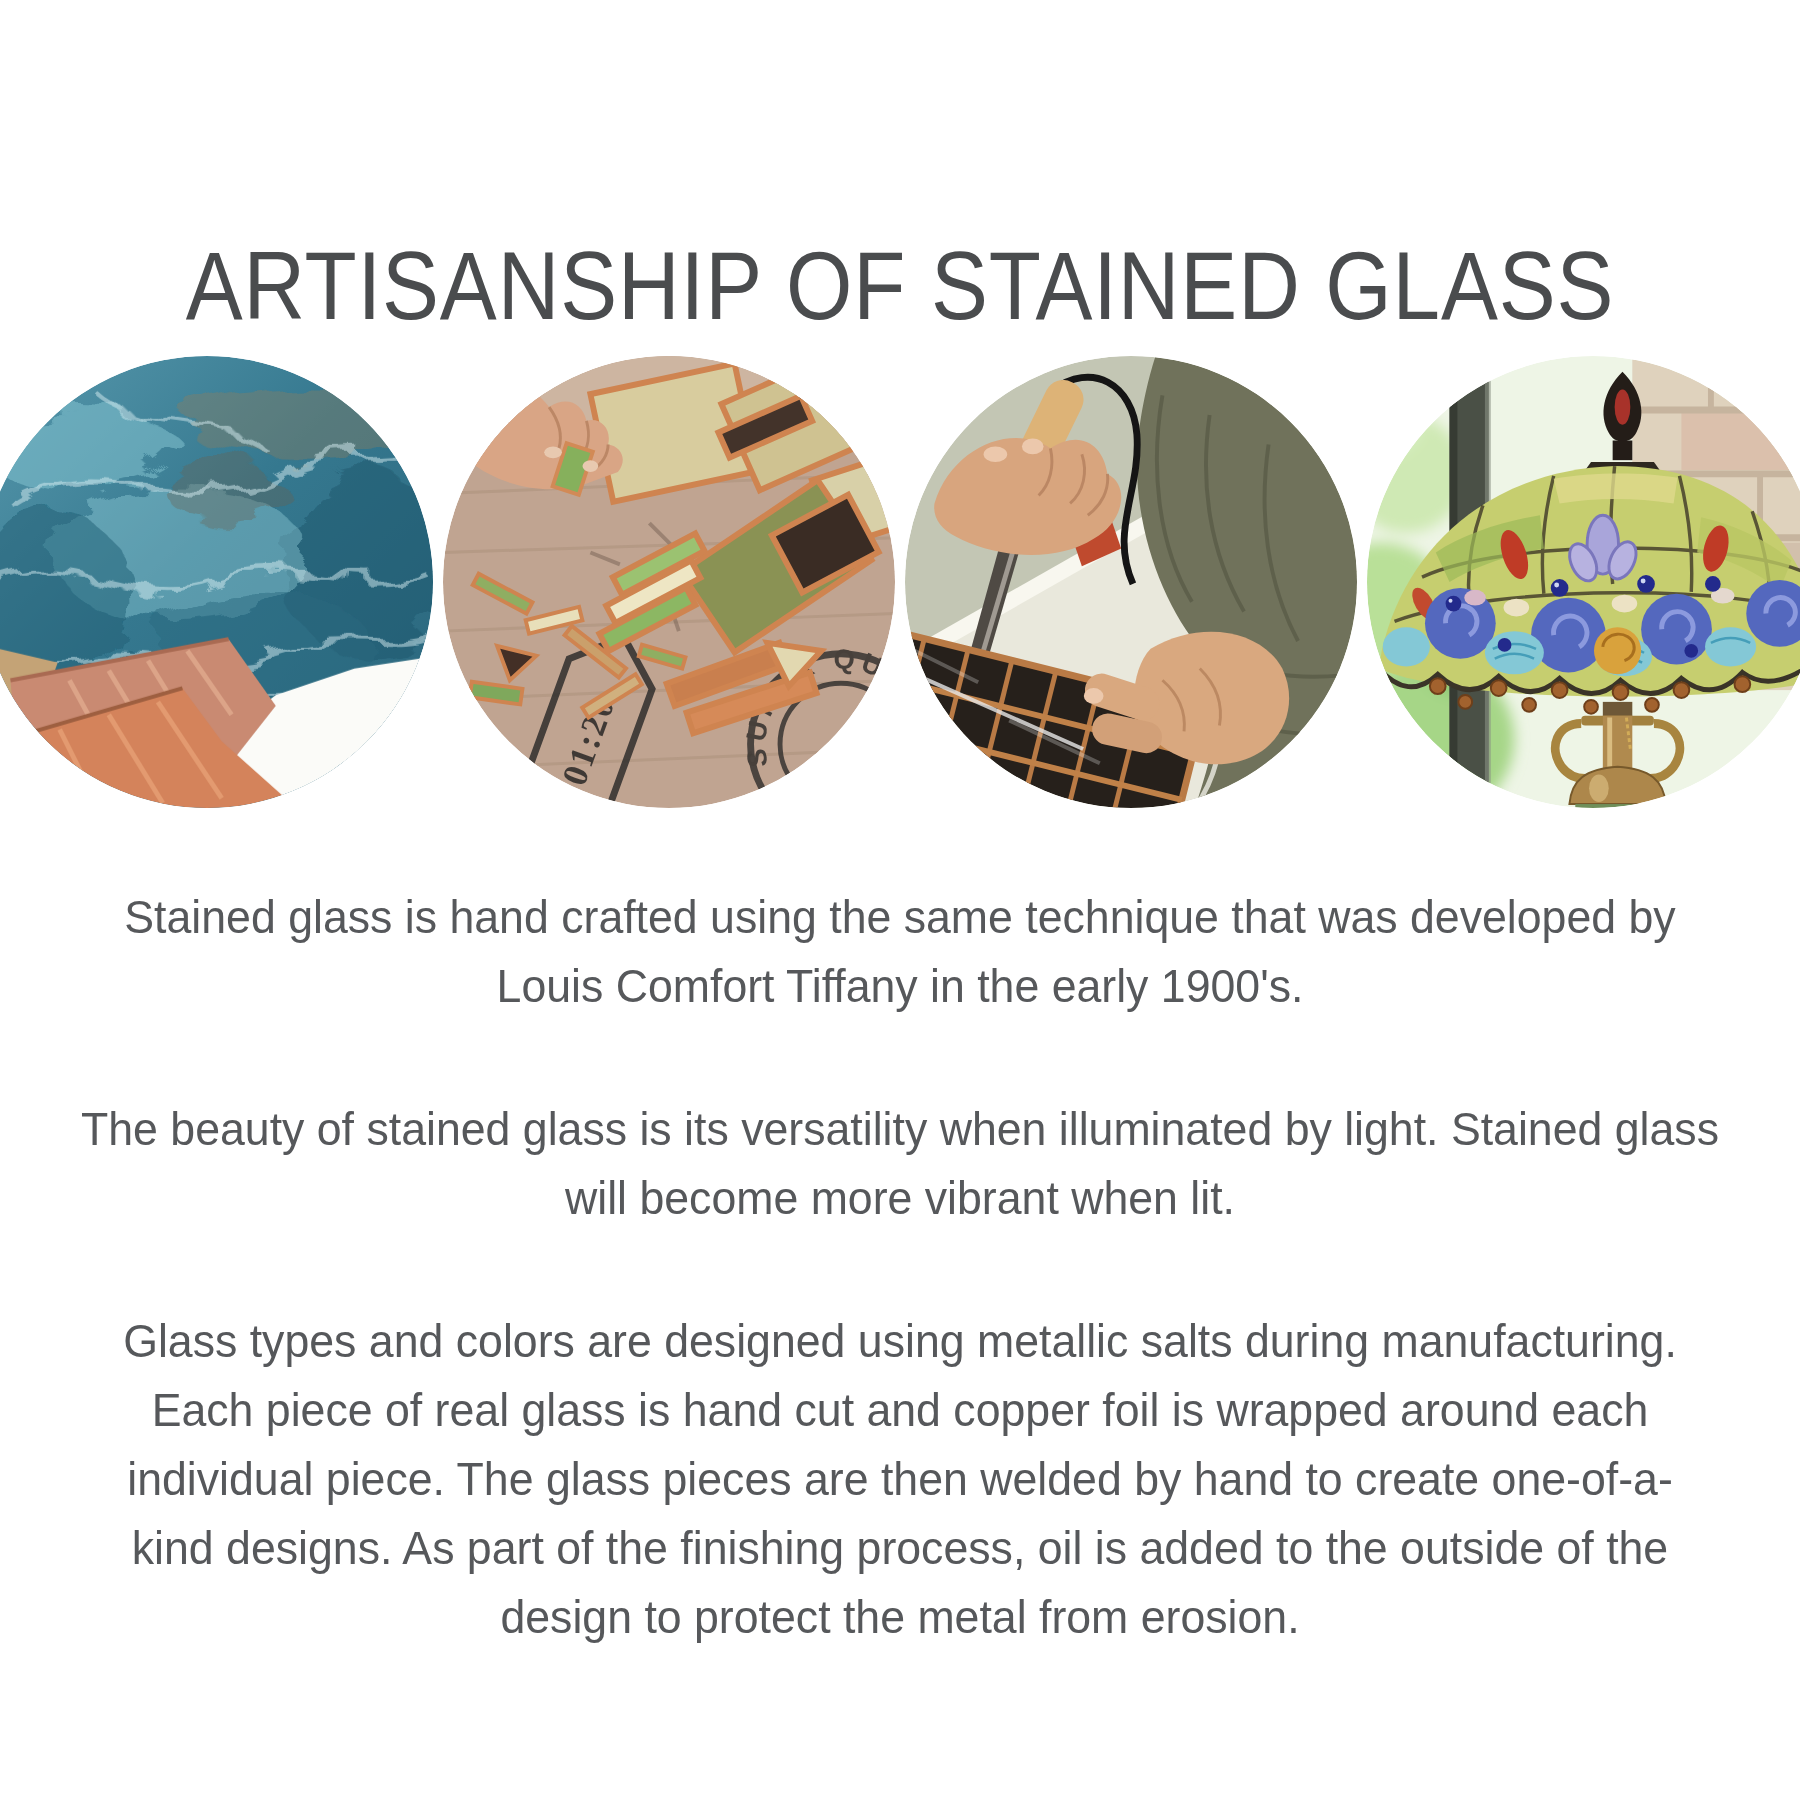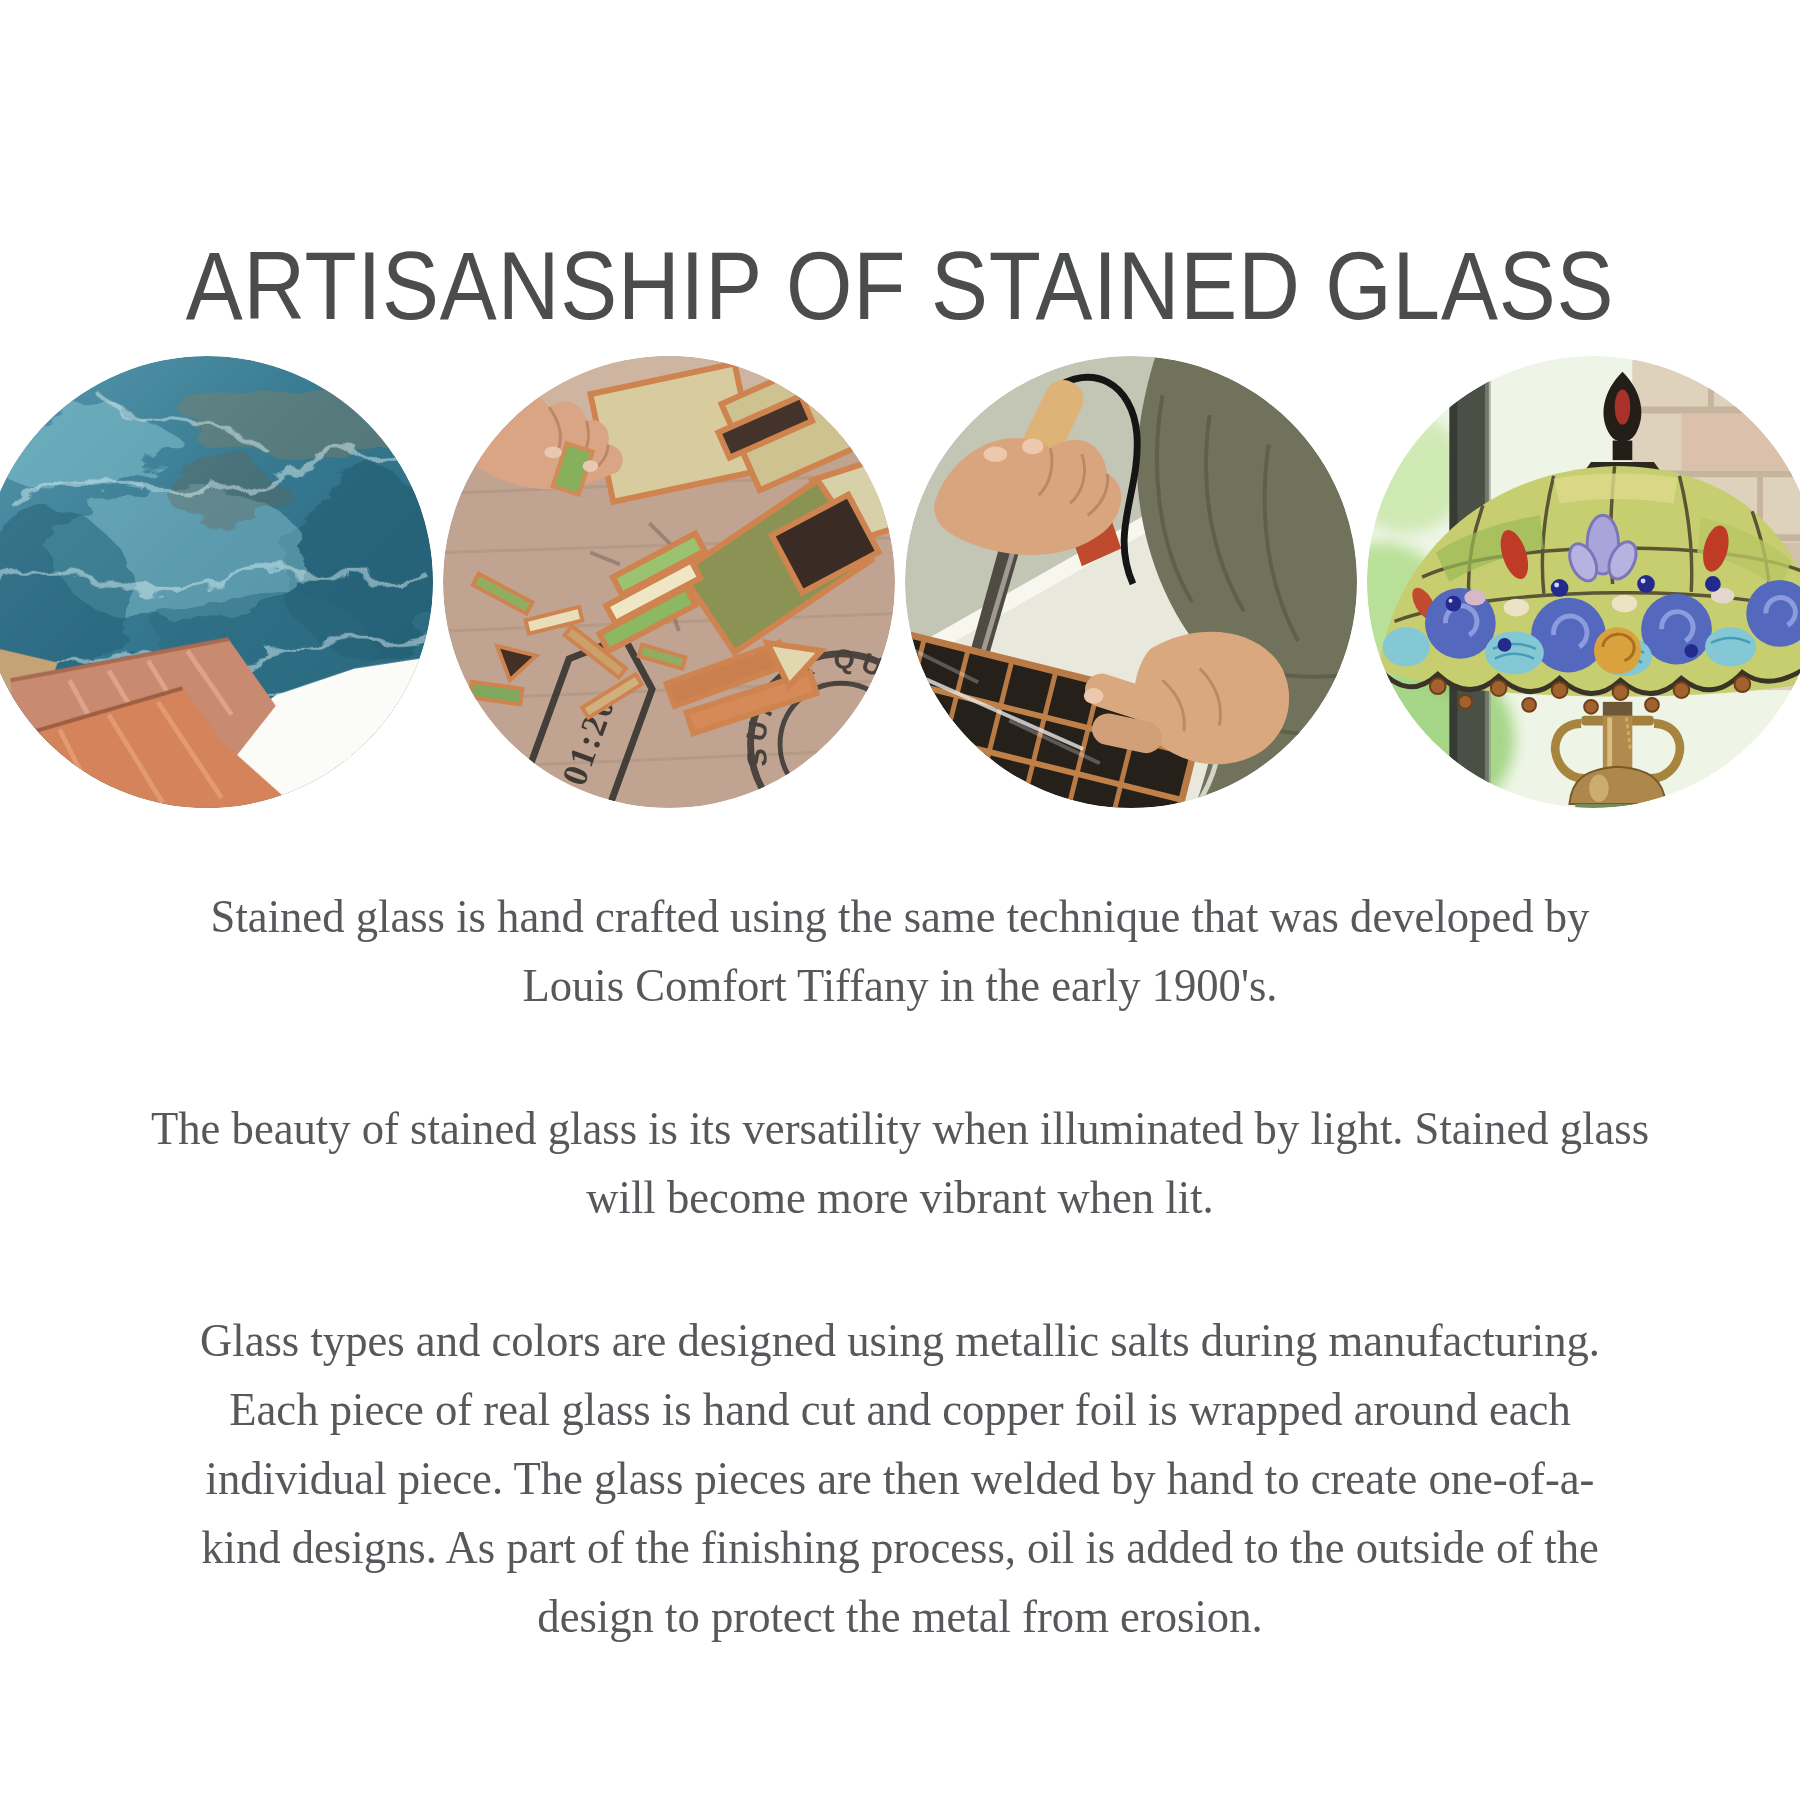--- a/index.html
+++ b/index.html
@@ -3,21 +3,21 @@
 <meta charset="utf-8">
 <style>
   html,body{margin:0;padding:0;overflow:hidden;background:#ffffff;}
   .page{position:relative;width:1800px;height:1656px;background:#ffffff;overflow:hidden;
         font-family:"Liberation Sans", sans-serif;}
   .title{margin:230px 0 0 0;padding:0;text-align:center;font-size:97px;font-weight:400;
          color:#4a4c4e;letter-spacing:1px;white-space:nowrap;transform:scaleX(.88);}
   .gallery{margin-top:14px;display:flex;justify-content:center;gap:10px;height:452px;}
   .photo{flex:0 0 452px;width:452px;height:452px;border-radius:50%;overflow:hidden;margin:0;}
   .photo svg{display:block;width:452px;height:452px;}
-  .text-block{margin:16px;padding:0;font-family:Liberation Serif, serif;}
+  .text-block{margin:16px;padding:0;}
   .para{margin:74px 0 0 0;padding:0;}
   .para .line{display:block;white-space:nowrap;text-align:center;font-size:47px;line-height:69px;
               color:#56585b;transform:scaleX(.95);}
   .stamp-serif{font-family:"Liberation Serif", serif;}
 </style>
 </head>
 <body>
 
 <div class="page">
 

